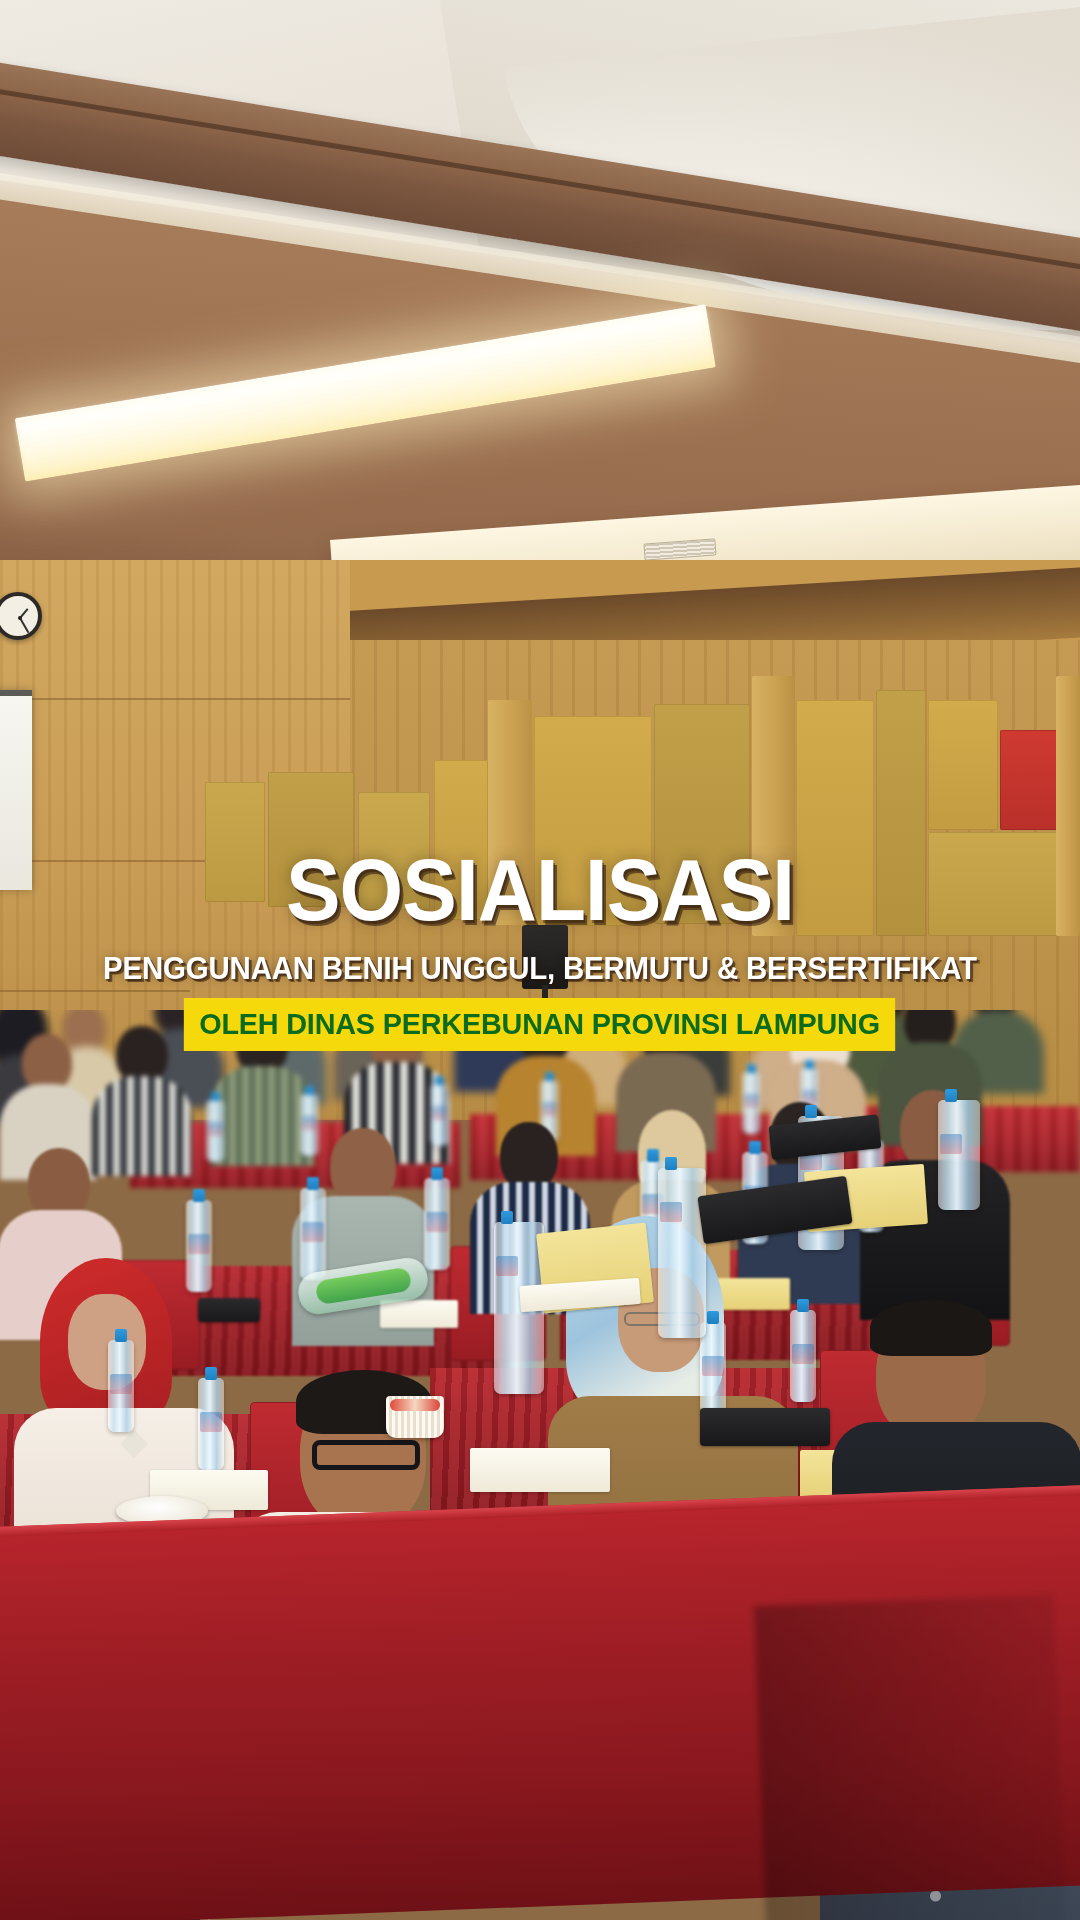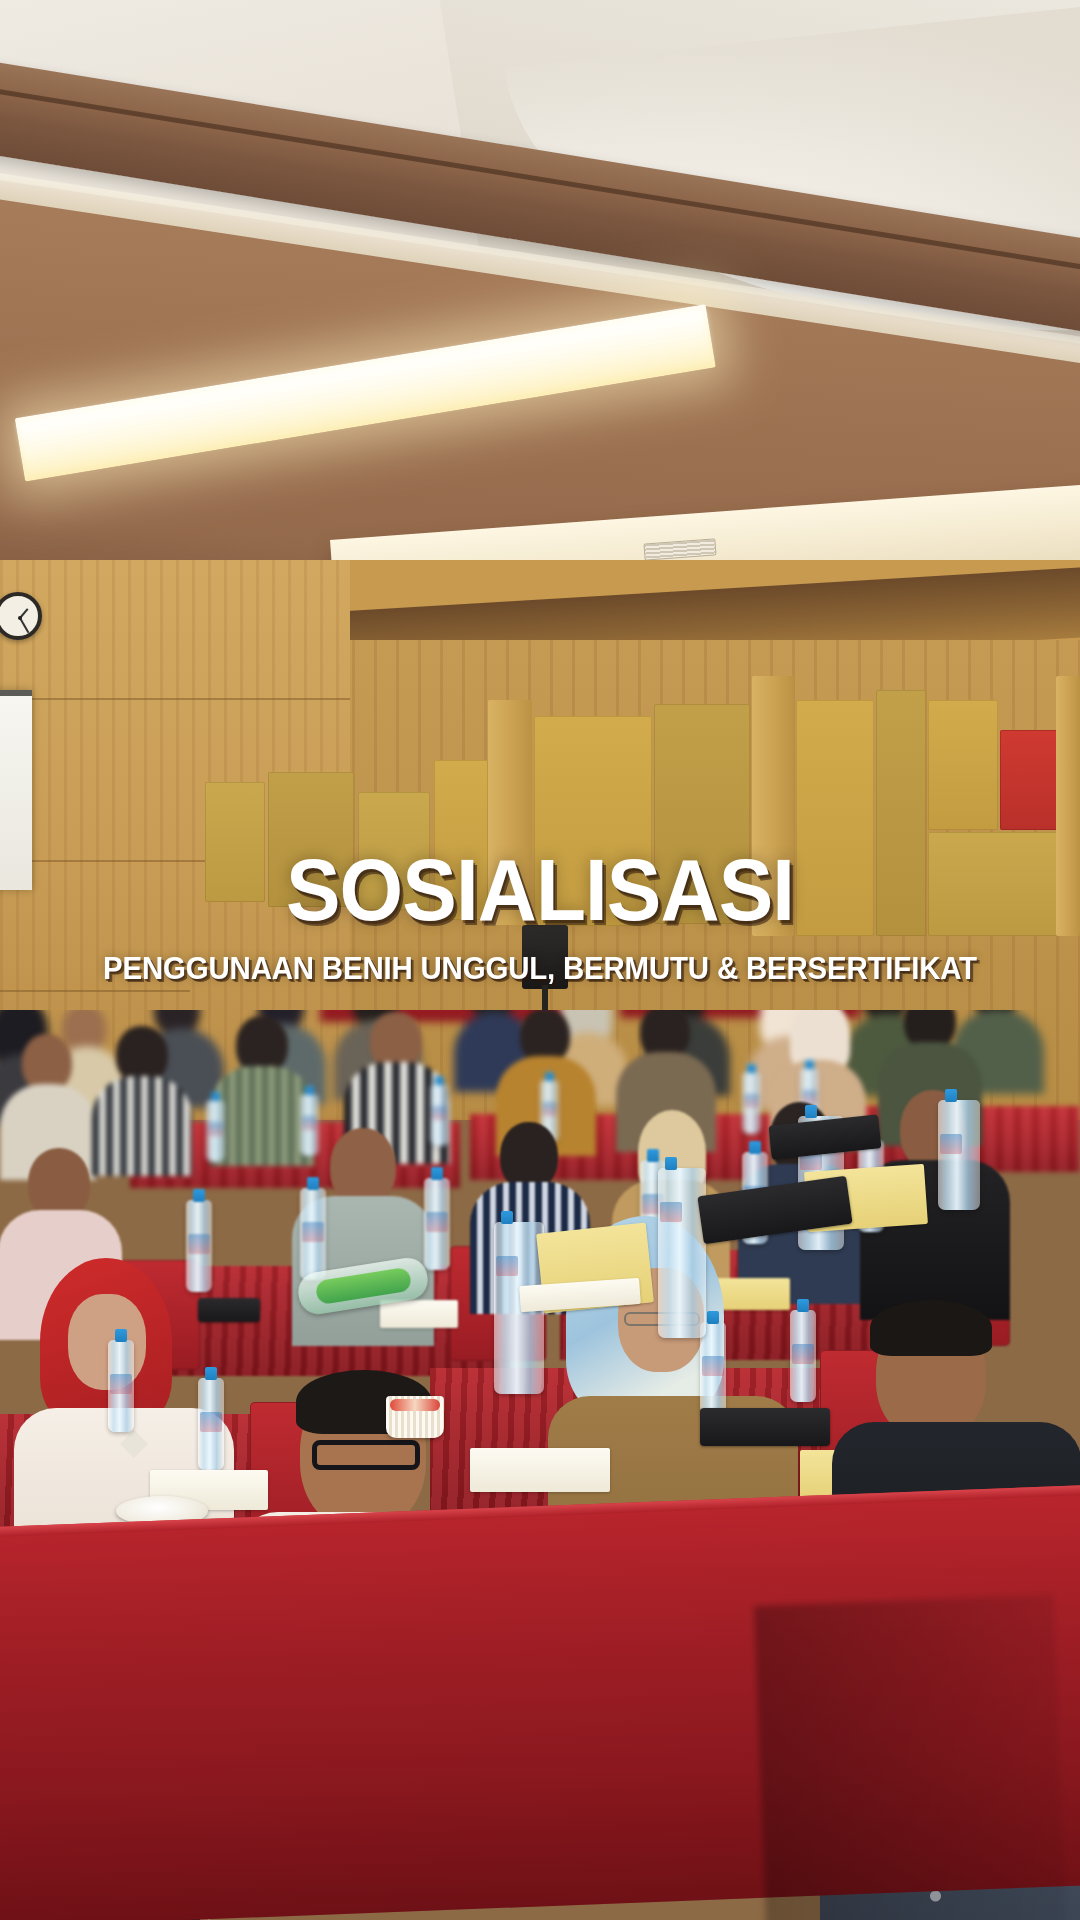--- a/index.html
+++ b/index.html
@@ -610,15 +610,18 @@
       <div class="food"></div>
     </div>
     <div class="plate" style="left:470px; top:1362px; width:0; height:0;"></div>
   </div>
 
   <div class="overlay">
     <div class="title">SOSIALISASI</div>
 
     <div class="subtitle">PENGGUNAAN BENIH UNGGUL, BERMUTU &amp; BERSERTIFIKAT</div>
 
+    <div class="banner-wrap">
+      <span class="banner">OLEH DINAS PERKEBUNAN PROVINSI LAMPUNG</span>
+    </div>
   </div>
 
 </div>
 
 </body></html>

